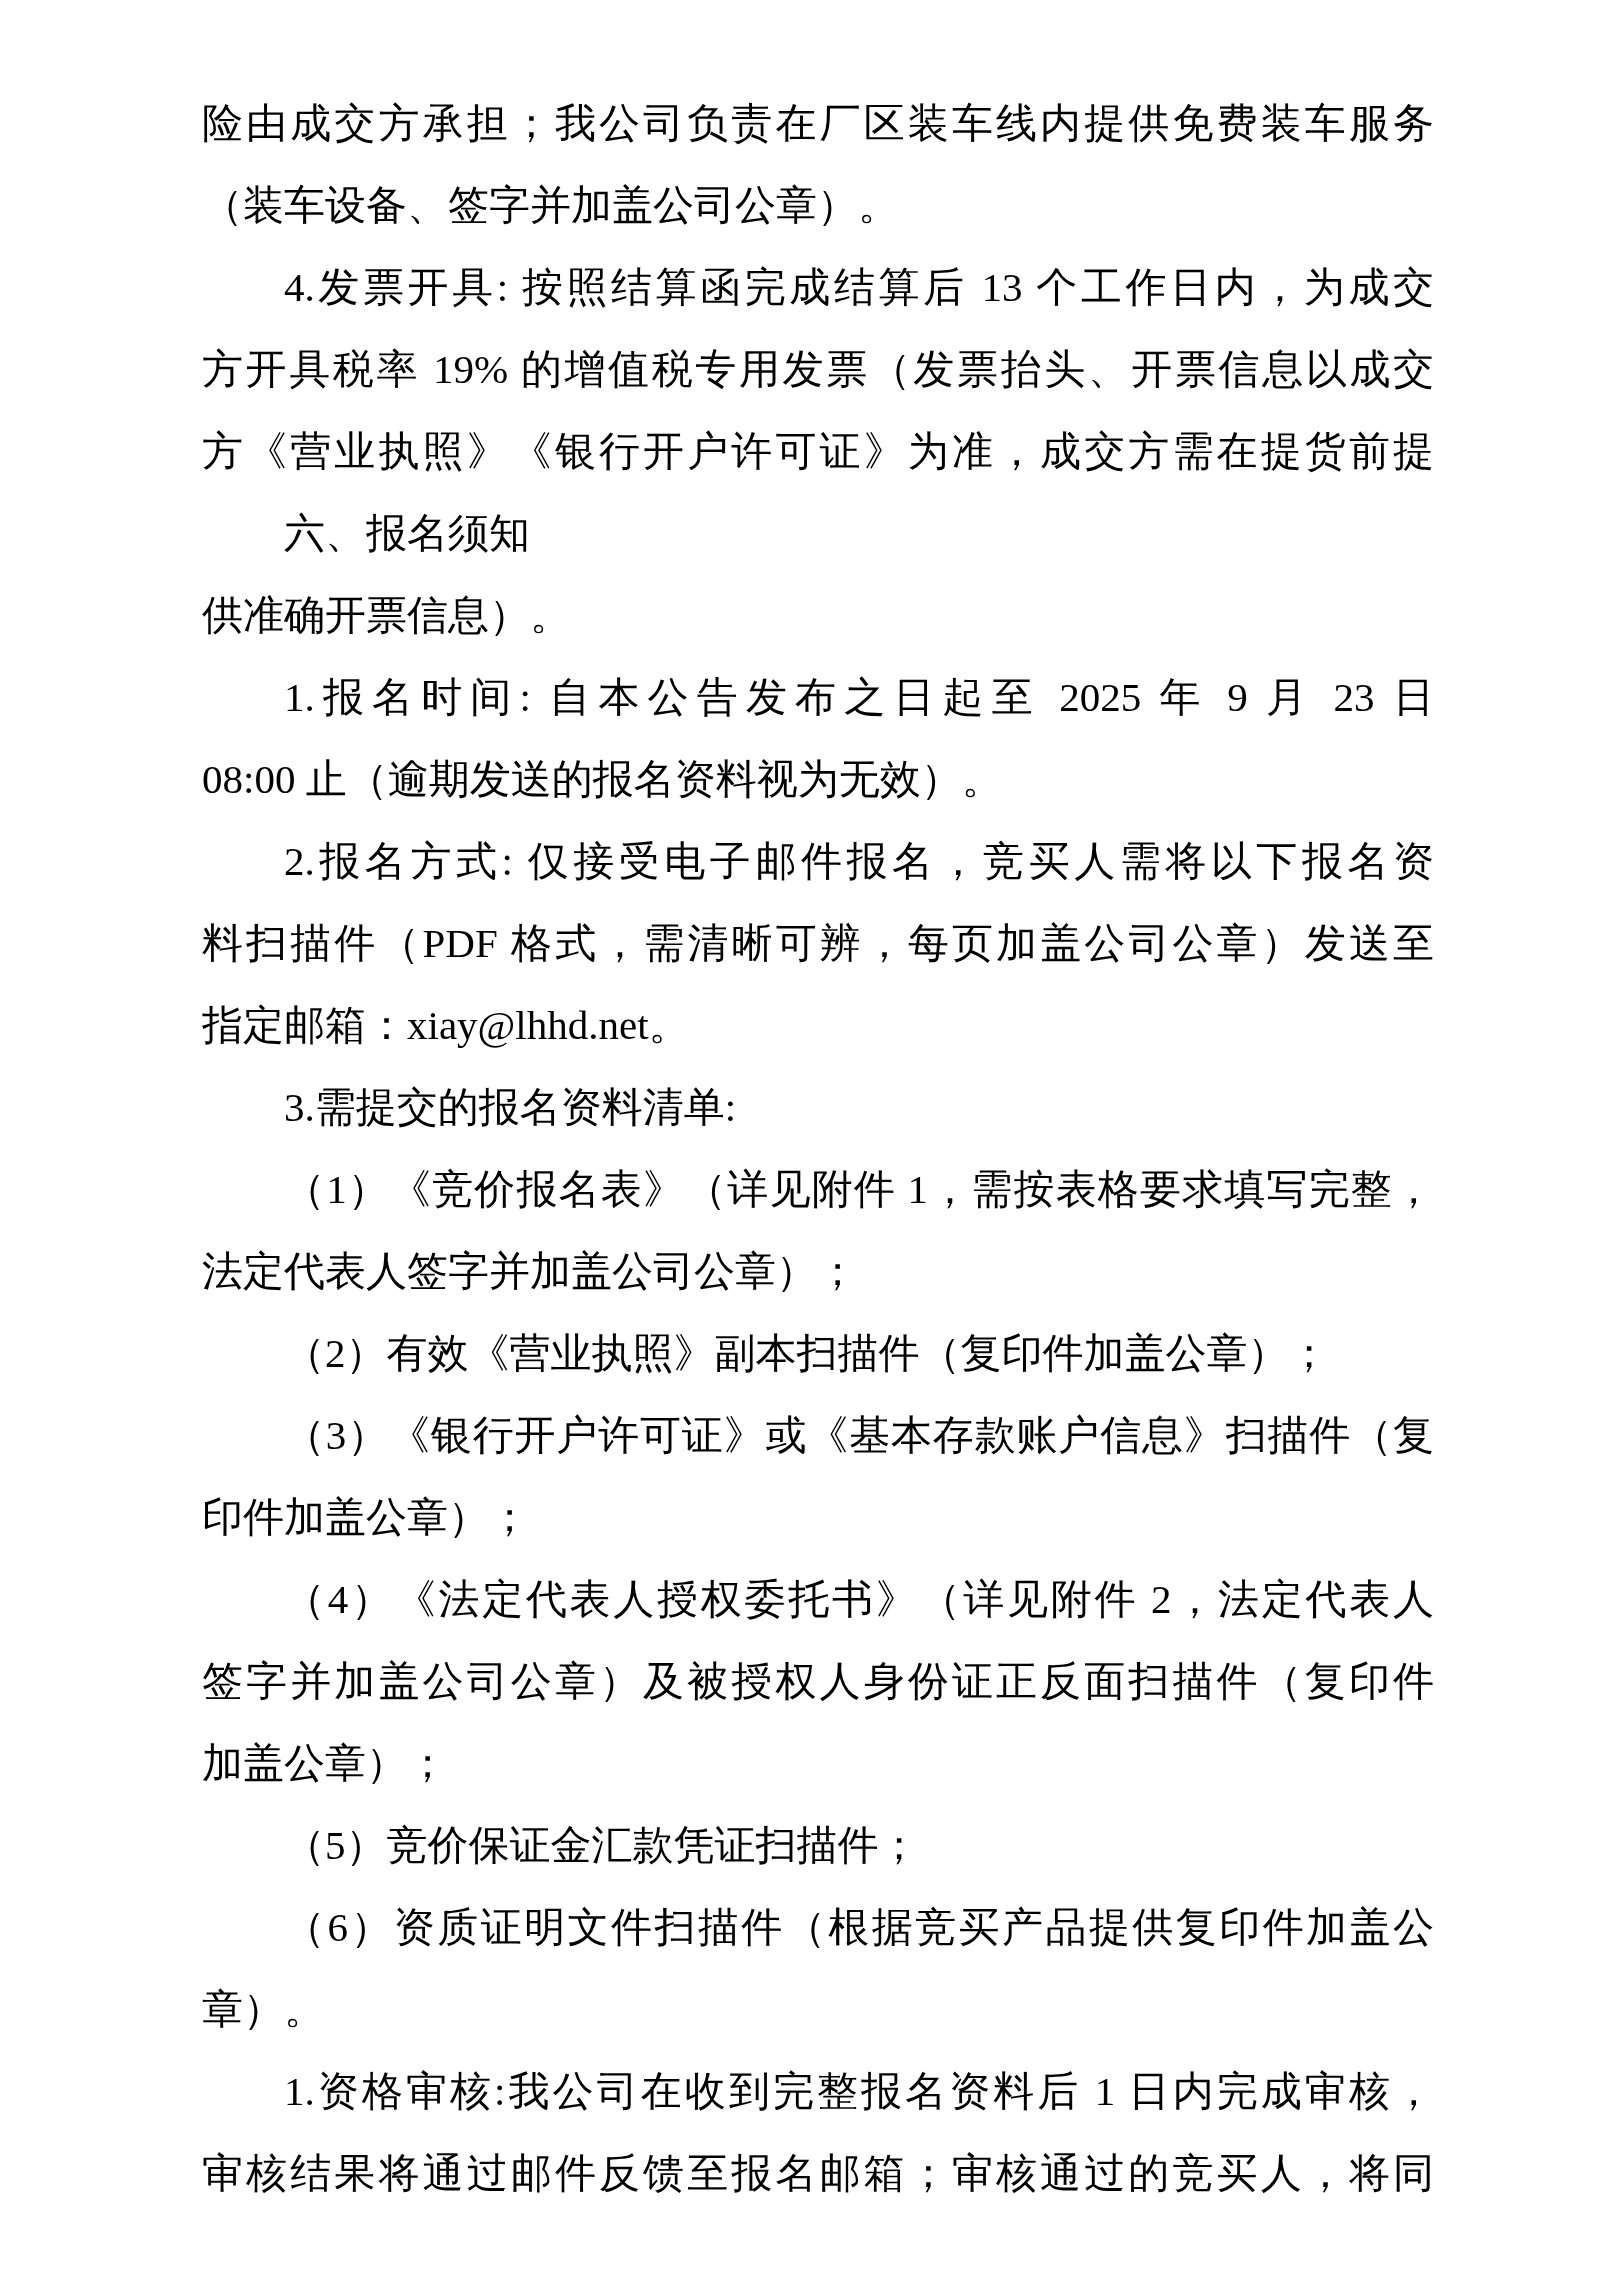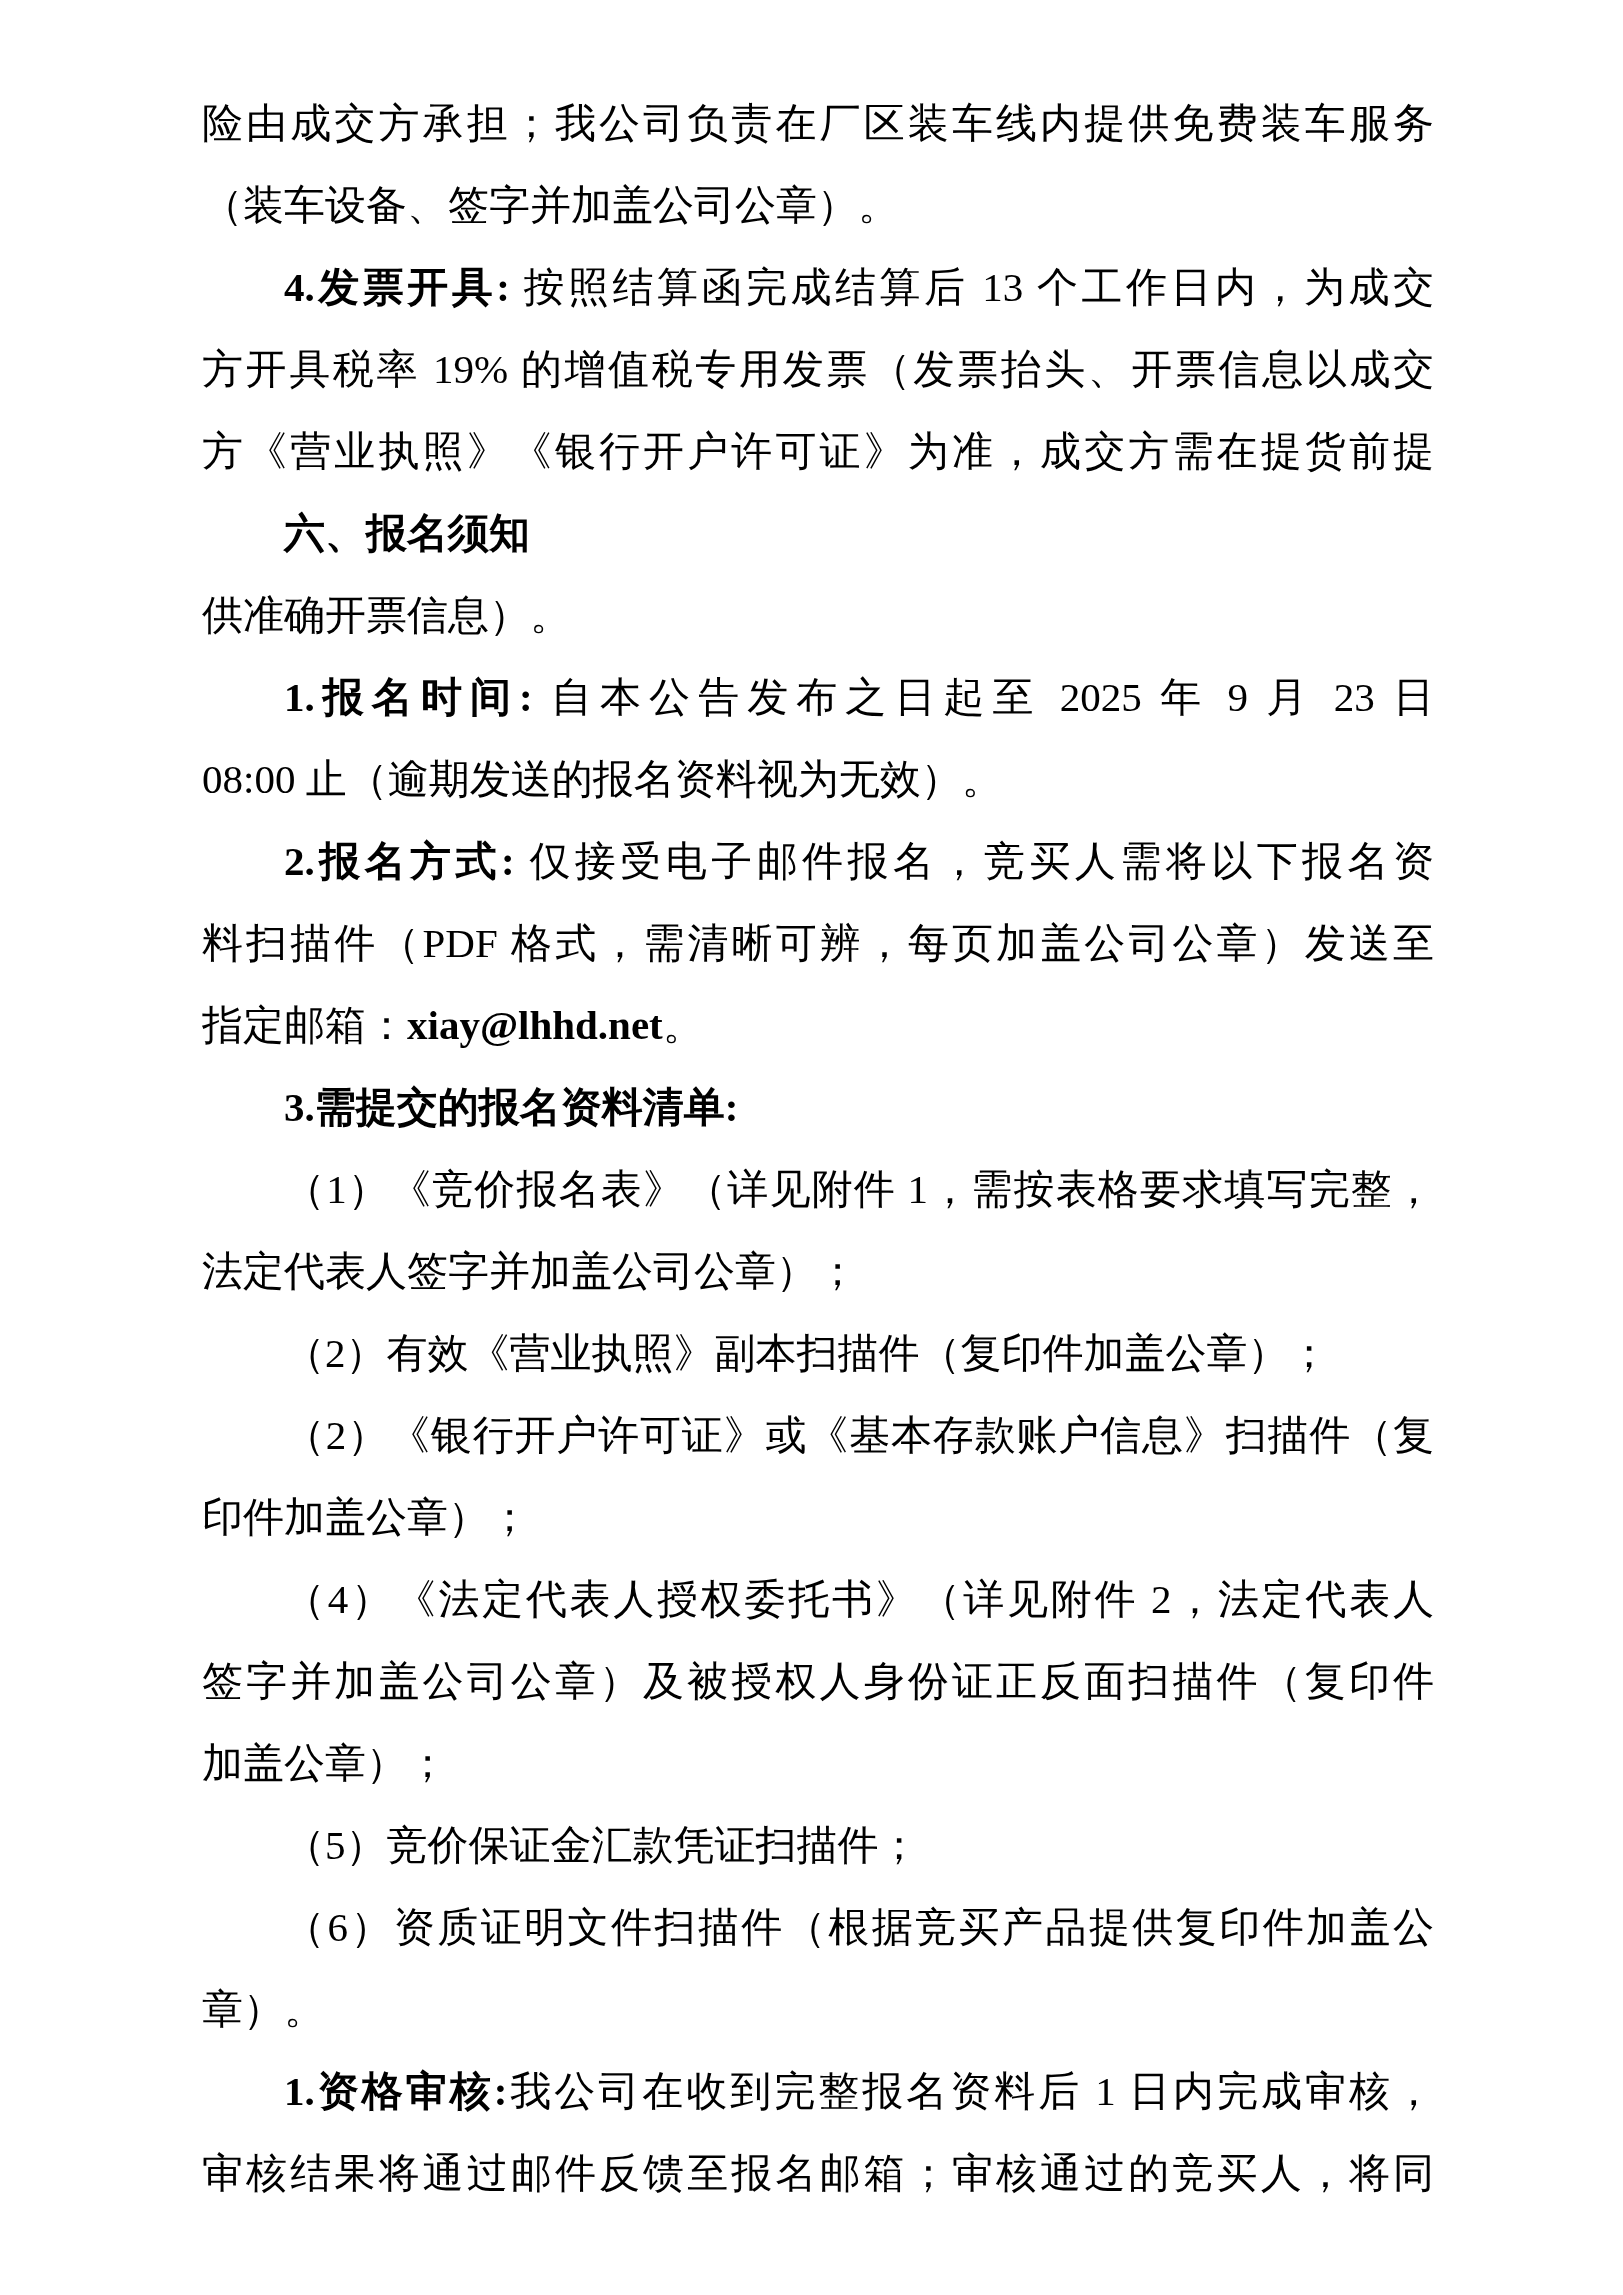--- a/index.html
+++ b/index.html
@@ -32,21 +32,21 @@
   .line.indent {
     text-indent: 2em;
   }
   .line.fill {
     white-space: normal;
     text-align: justify;
     text-align-last: justify;
     text-justify: inter-character;
   }
   .seg-regular { font-weight: 400; }
-  .seg-bold   { font-weight: 700; }
+  .seg-bold   { font-weight: 400; }
 </style>
 </head>
 <body>
 
 <div class="page">
   <div>
       <div class="line fill"><span class="seg-regular">险由成交方承担；我公司负责在厂区装车线内提供免费装车服务</span></div>
       <div class="line"><span class="seg-regular">（装车设备、签字并加盖公司公章）。</span></div>
       <div class="line fill indent"><span class="seg-bold">4.发票开具:</span><span class="seg-regular"> 按照结算函完成结算后 13 个工作日内，为成交</span></div>
       <div class="line fill"><span class="seg-regular">方开具税率 19% 的增值税专用发票（发票抬头、开票信息以成交</span></div>
@@ -55,21 +55,21 @@
       <div class="line"><span class="seg-regular">供准确开票信息）。</span></div>
       <div class="line fill indent"><span class="seg-bold">1.报名时间:</span><span class="seg-regular"> 自本公告发布之日起至 2025 年 9 月 23 日</span></div>
       <div class="line"><span class="seg-regular">08:00 止（逾期发送的报名资料视为无效）。</span></div>
       <div class="line fill indent"><span class="seg-bold">2.报名方式:</span><span class="seg-regular"> 仅接受电子邮件报名，竞买人需将以下报名资</span></div>
       <div class="line fill"><span class="seg-regular">料扫描件（PDF 格式，需清晰可辨，每页加盖公司公章）发送至</span></div>
       <div class="line"><span class="seg-regular">指定邮箱：</span><span class="seg-bold">xiay@lhhd.net</span><span class="seg-regular">。</span></div>
       <div class="line indent"><span class="seg-bold">3.需提交的报名资料清单:</span></div>
       <div class="line fill indent"><span class="seg-regular">（1）《竞价报名表》（详见附件 1，需按表格要求填写完整，</span></div>
       <div class="line"><span class="seg-regular">法定代表人签字并加盖公司公章）；</span></div>
       <div class="line indent"><span class="seg-regular">（2）有效《营业执照》副本扫描件（复印件加盖公章）；</span></div>
-      <div class="line fill indent"><span class="seg-regular">（2）《银行开户许可证》或《基本存款账户信息》扫描件（复</span></div>
+      <div class="line fill indent"><span class="seg-regular">（3）《银行开户许可证》或《基本存款账户信息》扫描件（复</span></div>
       <div class="line"><span class="seg-regular">印件加盖公章）；</span></div>
       <div class="line fill indent"><span class="seg-regular">（4）《法定代表人授权委托书》（详见附件 2，法定代表人</span></div>
       <div class="line fill"><span class="seg-regular">签字并加盖公司公章）及被授权人身份证正反面扫描件（复印件</span></div>
       <div class="line"><span class="seg-regular">加盖公章）；</span></div>
       <div class="line indent"><span class="seg-regular">（5）竞价保证金汇款凭证扫描件；</span></div>
       <div class="line fill indent"><span class="seg-regular">（6）资质证明文件扫描件（根据竞买产品提供复印件加盖公</span></div>
       <div class="line"><span class="seg-regular">章）。</span></div>
       <div class="line fill indent"><span class="seg-bold">1.资格审核:</span><span class="seg-regular">我公司在收到完整报名资料后 1 日内完成审核，</span></div>
       <div class="line fill"><span class="seg-regular">审核结果将通过邮件反馈至报名邮箱；审核通过的竞买人，将同</span></div>
     </div>

